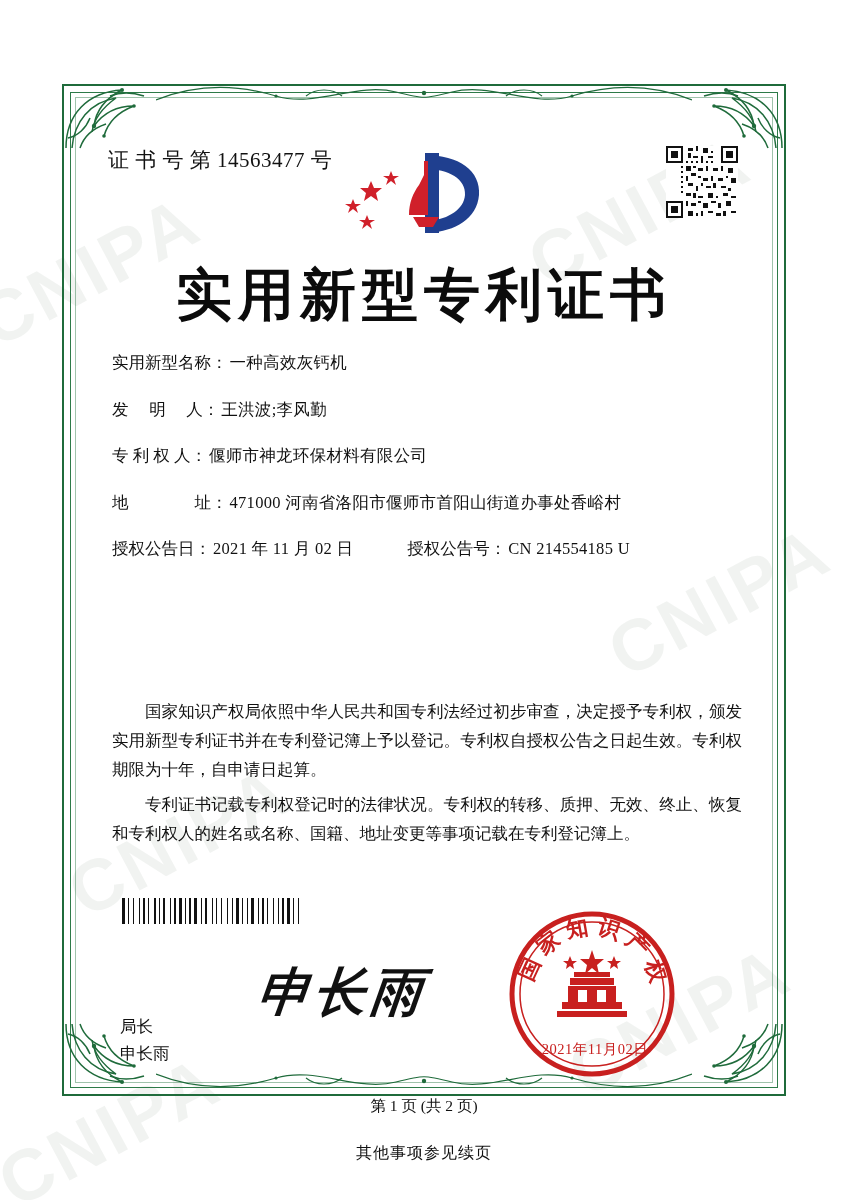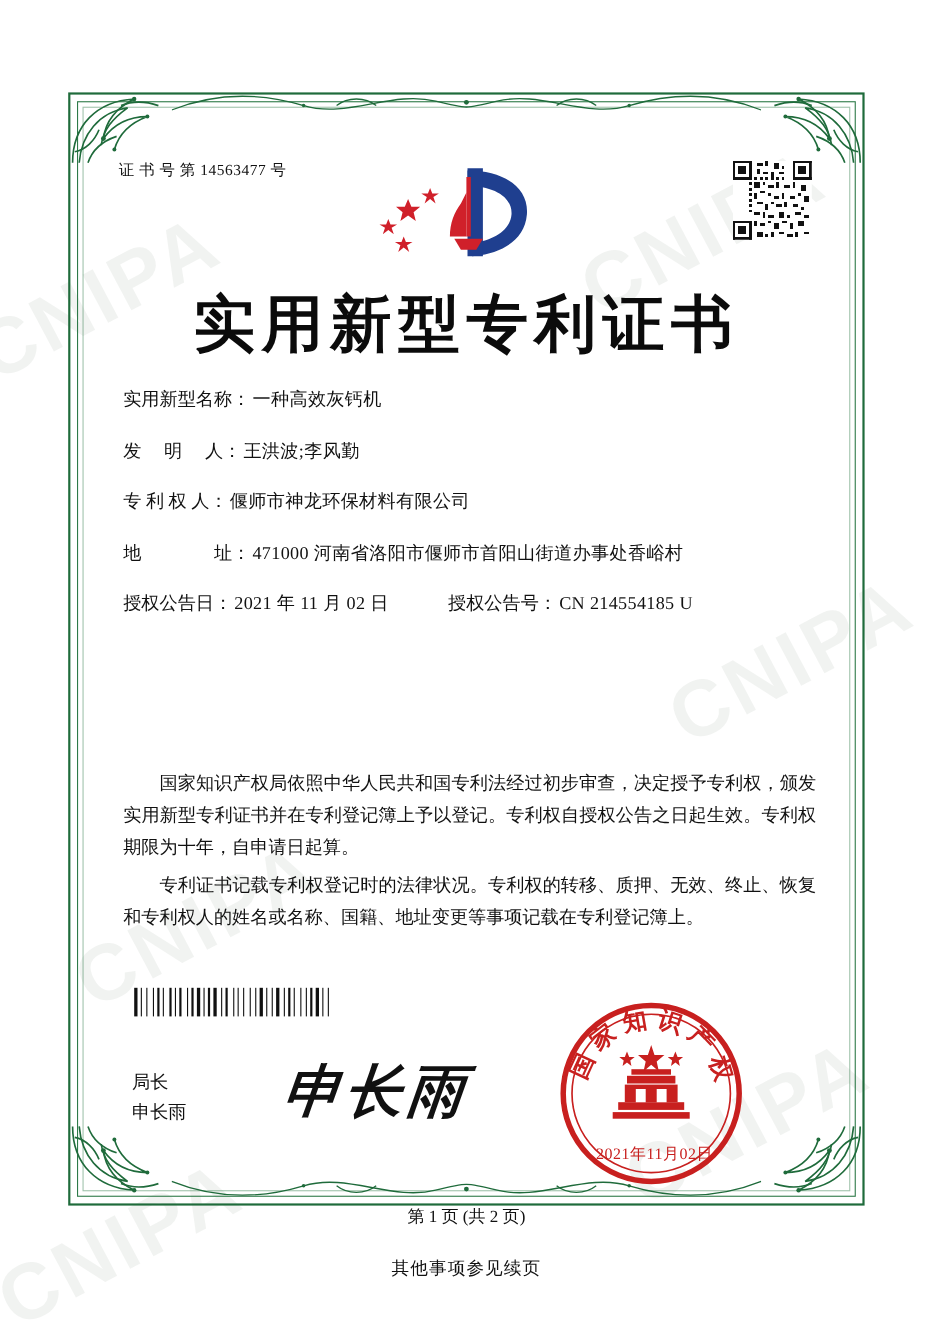--- a/index.html
+++ b/index.html
@@ -90,21 +90,21 @@
     overflow: hidden;
   }
   .edge-top { top: 80px; }
   .edge-bottom { top: 1068px; transform: scaleY(-1); }
 
   
   .cert-number {
     position: absolute;
     left: 108px;
     top: 146px;
-    font-size: 14px;
+    font-size: 21px;
     color: #111;
     letter-spacing: 0.5px;
   }
 
   .qr {
     position: absolute;
     right: 110px;
     top: 146px;
     width: 72px;
     height: 72px;
@@ -189,21 +189,21 @@
     display: block;
     background: #111;
     height: 100%;
     margin-right: 1px;
   }
 
   
   .sig-label {
     position: absolute;
     left: 120px;
-    top: 970px;
+    top: 1013px;
     font-size: 16.5px;
     line-height: 27px;
     color: #111;
   }
   .sig-script {
     position: absolute;
     left: 258px;
     top: 958px;
     font-family: "Liberation Serif", serif;
     font-size: 52px;

